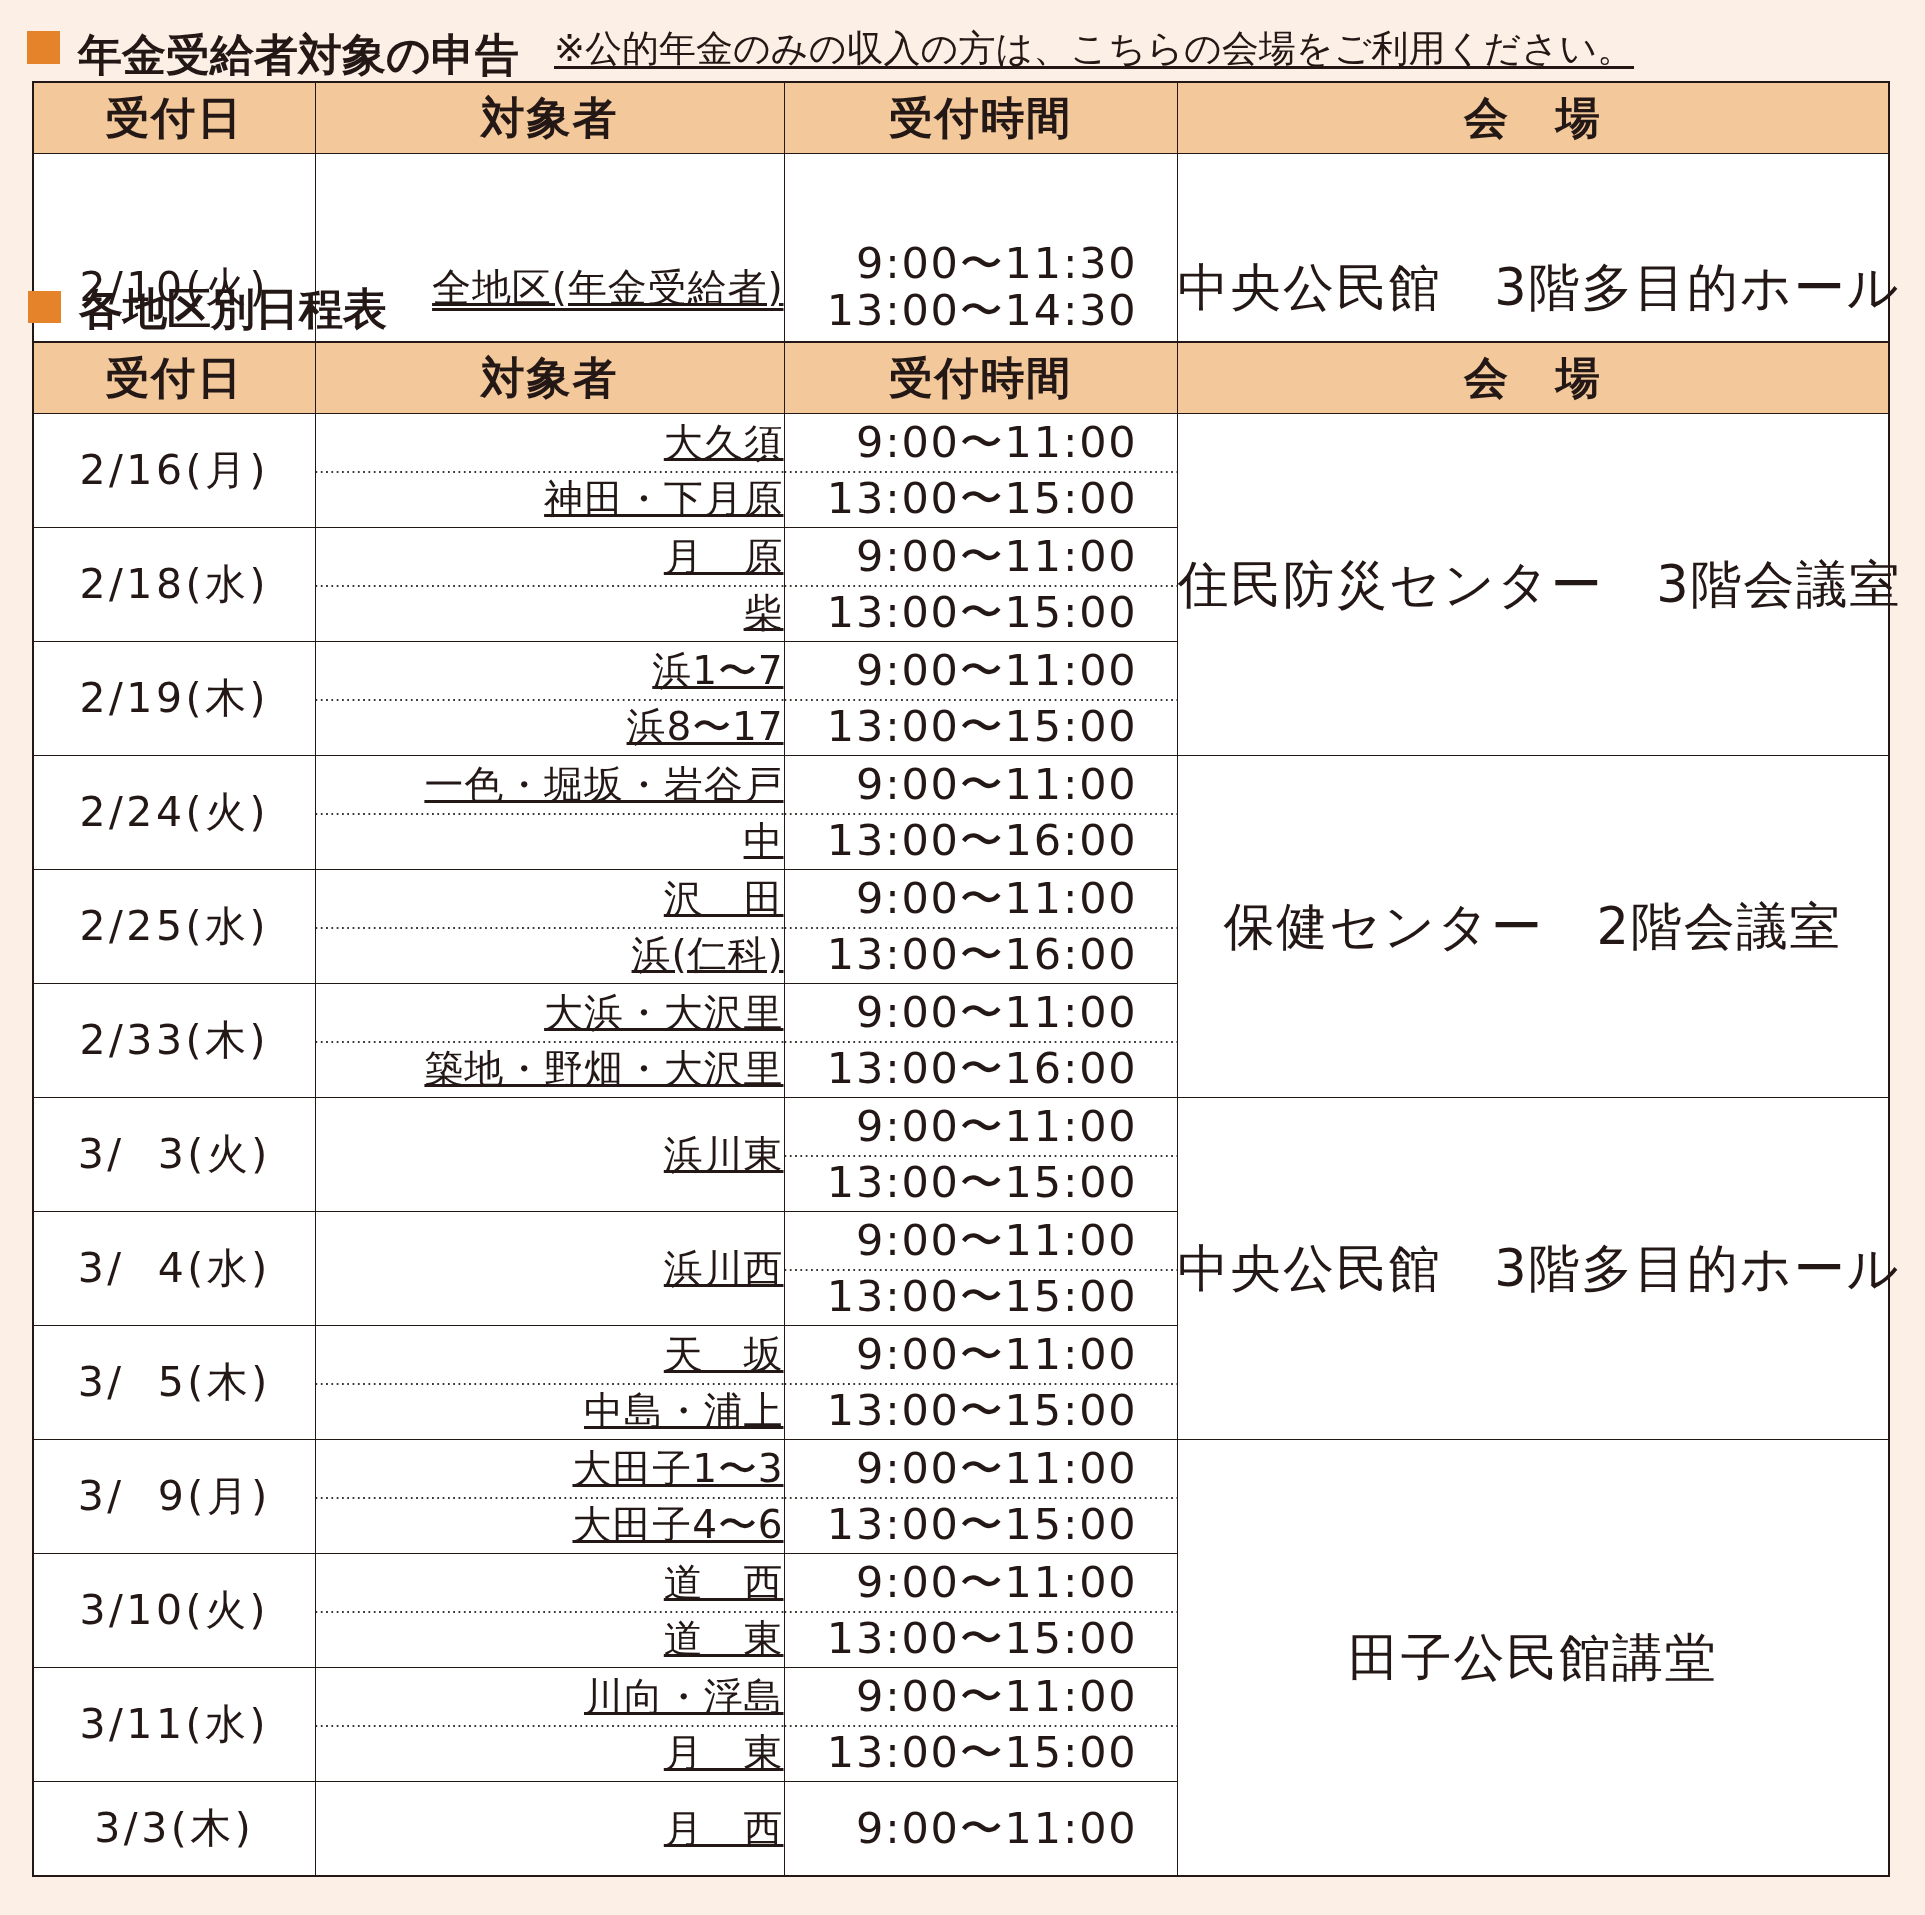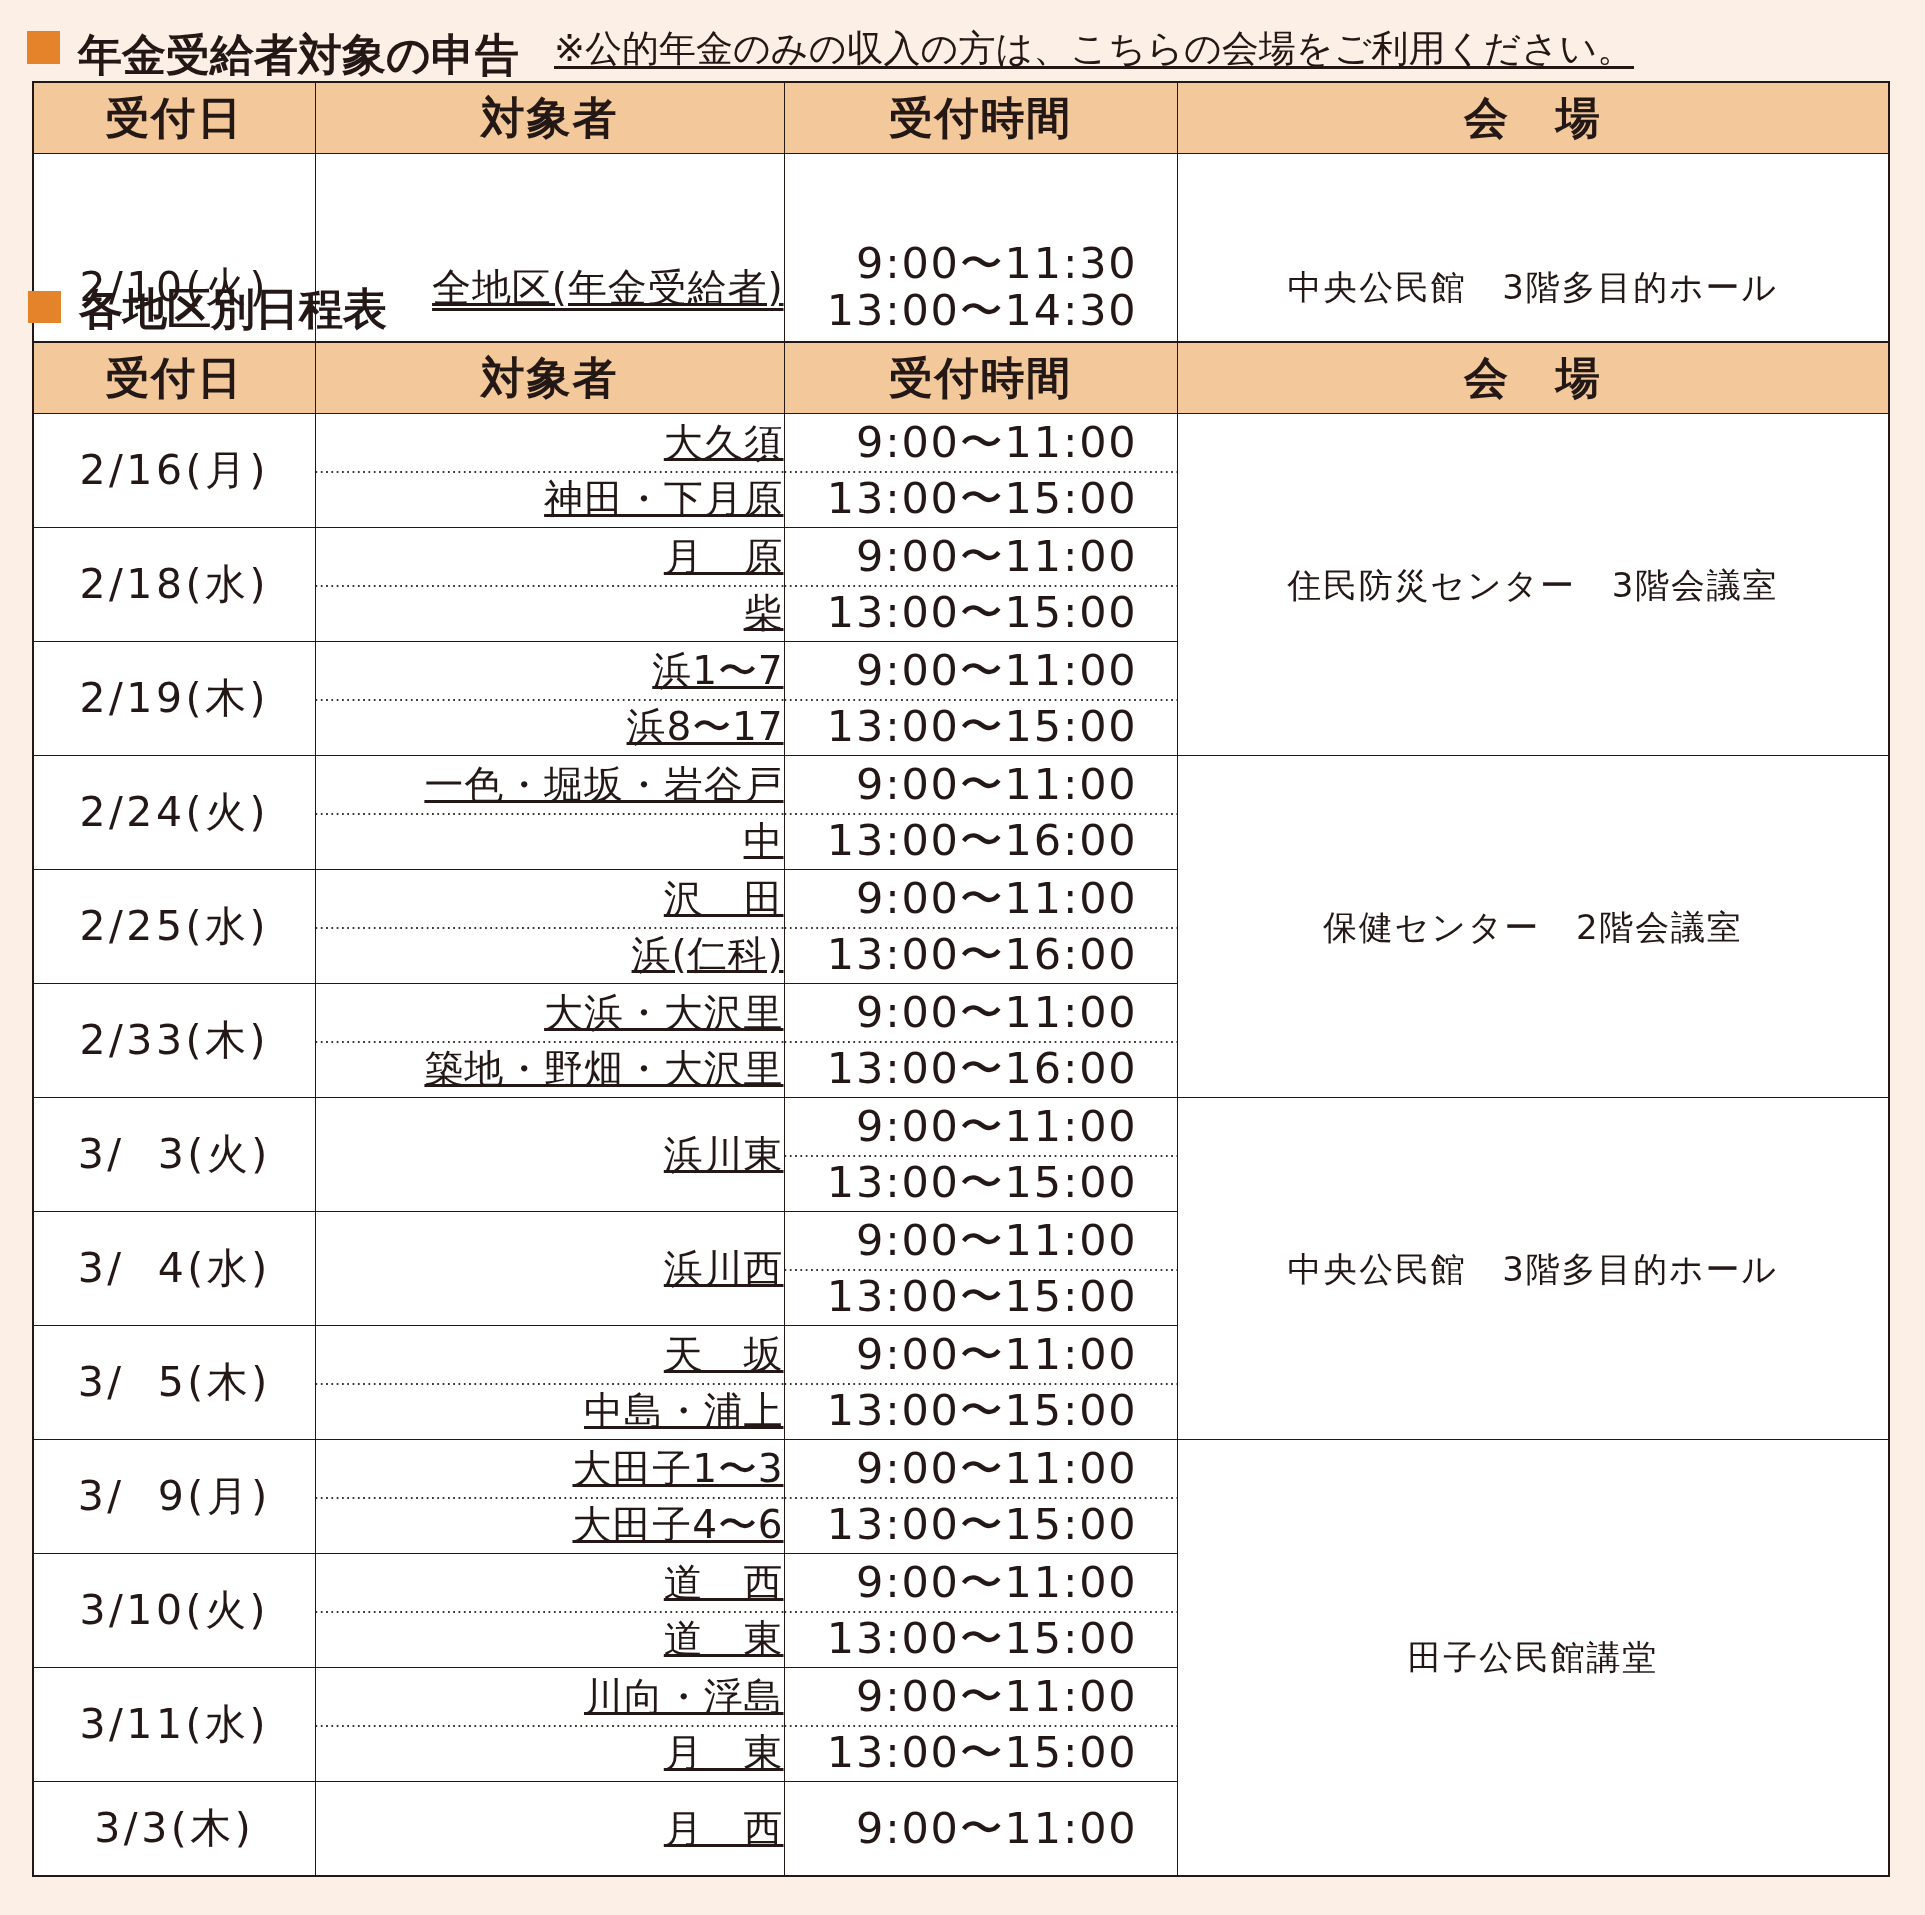--- a/index.html
+++ b/index.html
@@ -34,21 +34,21 @@
       vertical-align: middle; line-height: 1; white-space: pre;
     }
     tr.sub1 td { border-top: 1.8px solid #231815; }
     tr.sub1 { height: 57px; }
     tr.sub2 { height: 57px; }
     tr.single { height: 94px; }
     tr.big { height: 113px; }
     .c-date { text-align: center; font-size: 41px; letter-spacing: 3.5px; }
     .c-target { text-align: right; font-size: 39px; letter-spacing: 0.9px; text-decoration: underline; }
     .c-time { text-align: right; font-size: 43px; letter-spacing: 1.8px; padding-right: 39px !important; }
-    .c-venue { text-align: center; font-size: 34px; letter-spacing: 1.8px; }
+    .c-venue { text-align: center; font-size: 51px; letter-spacing: 1.8px; }
     .dot {
       background-image: linear-gradient(to right, #3a3533 35%, transparent 35%);
       background-size: 5.3px 1.8px; background-repeat: repeat-x; background-position: left top;
     }
     .ul { text-decoration: underline; text-decoration-thickness: 2.6px; text-underline-offset: 7px; }
     .tline { display: block; line-height: 47px; }
   </style>
 </head>
 <body>
 

